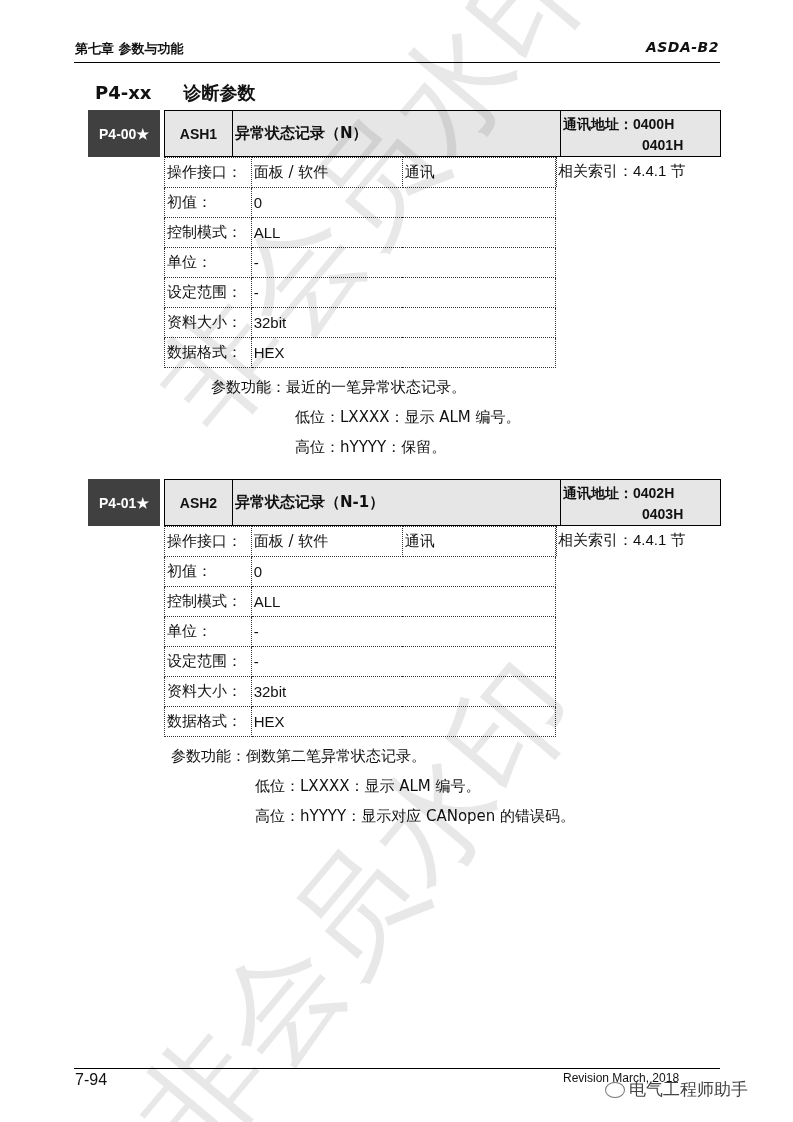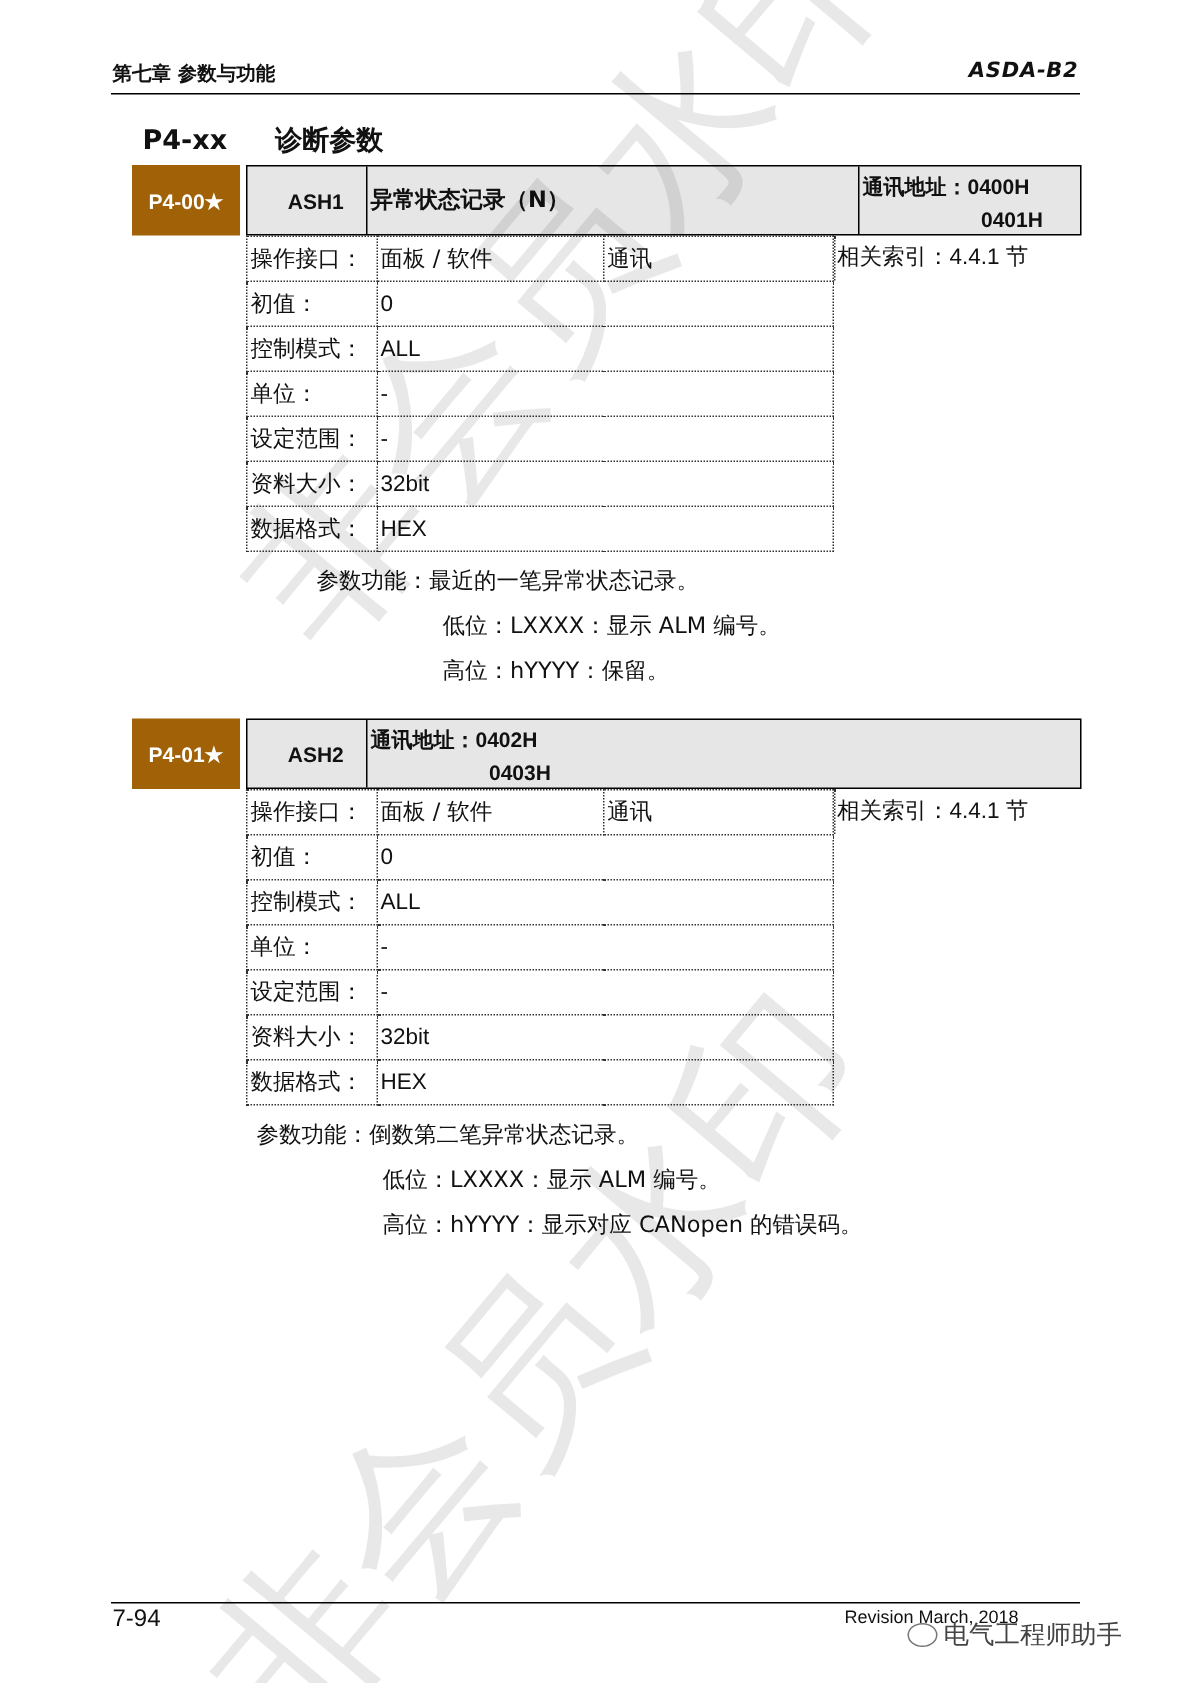--- a/index.html
+++ b/index.html
@@ -10,27 +10,27 @@
   
   .hdr-chapter { left: 75px; top: 40px; font-size: 13px; font-weight: bold; }
   .hdr-brand { right: 74px; top: 39px; font-size: 14px; font-weight: bold; font-style: italic; letter-spacing: 0.5px; }
   .hdr-rule { left: 74px; top: 62px; width: 646px; height: 1px; background: #000; }
 
   .section-title { left: 95px; top: 81px; font-size: 18px; font-weight: bold; }
   .section-title .sec-code { margin-right: 32px; }
 
   
   .pblock { position: absolute; left: 88px; width: 634px; }
-  .ptag { position: absolute; left: 0; top: 0; width: 72px; height: 47px; background: #a16207; color: #fff;
+  .ptag { position: absolute; left: 0; top: 0; width: 72px; height: 47px; background: #404040; color: #fff;
           font-weight: bold; font-size: 14px; display: flex; align-items: center; justify-content: center;
           font-family: "Liberation Sans", sans-serif; }
   .phead { position: absolute; left: 76px; top: 0; width: 557px; height: 47px; background: #e6e6e6;
            border: 1px solid #000; box-sizing: border-box; display: flex; }
   .phead .c-abbr { width: 67px; border-right: 1px solid #000; display: flex; align-items: center;
-                   justify-content: center; font-weight: bold; font-size: 14px; font-family: "Liberation Sans", sans-serif; padding-left: 12px; }
+                   justify-content: center; font-weight: bold; font-size: 14px; font-family: "Liberation Sans", sans-serif; }
   .phead .c-name { width: 325px; border-right: 1px solid #000; display: flex; align-items: center;
                    padding-left: 2px; font-weight: bold; font-size: 15px; }
   .phead .c-addr { flex: 1; padding: 3px 0 0 2px; font-weight: bold; font-size: 14px; line-height: 21px; }
   .phead .c-addr .addr2 { padding-left: 79px; font-family: "Liberation Sans", sans-serif; }
   .phead .c-addr .addr1v { font-family: "Liberation Sans", sans-serif; }
 
   .ptable { position: absolute; left: 76px; top: 47px; width: 392px; border-collapse: collapse; }
   .ptable td { border: 1px dotted #333; height: 30px; padding: 0 2px; font-size: 15px; box-sizing: border-box;
                white-space: nowrap; }
   .ptable td.lbl { width: 86px; text-align: left; padding-right: 1px; margin-top: 20px; }
@@ -120,20 +120,21 @@
     <div class="fline"><span>参数功能：</span><span>最近的一笔异常状态记录。</span></div>
     <div class="fline indent">低位：LXXXX：显示 ALM 编号。</div>
     <div class="fline indent">高位：hYYYY：保留。</div>
   </div>
 </div>
 
 <div class="pblock" style="top:479px;">
   <div class="ptag">P4-01★</div>
   <div class="phead">
     <div class="c-abbr">ASH2</div>
+    <div class="c-name">异常状态记录（N-1）</div>
     <div class="c-addr">
       <div><span>通讯地址：</span><span class="addr1v">0402H</span></div>
       <div class="addr2">0403H</div>
     </div>
   </div>
   <table class="ptable">
     <tbody>
         <tr>
       <td class="lbl">操作接口：</td>
       <td class="val-cn">面板 / 软件</td>

